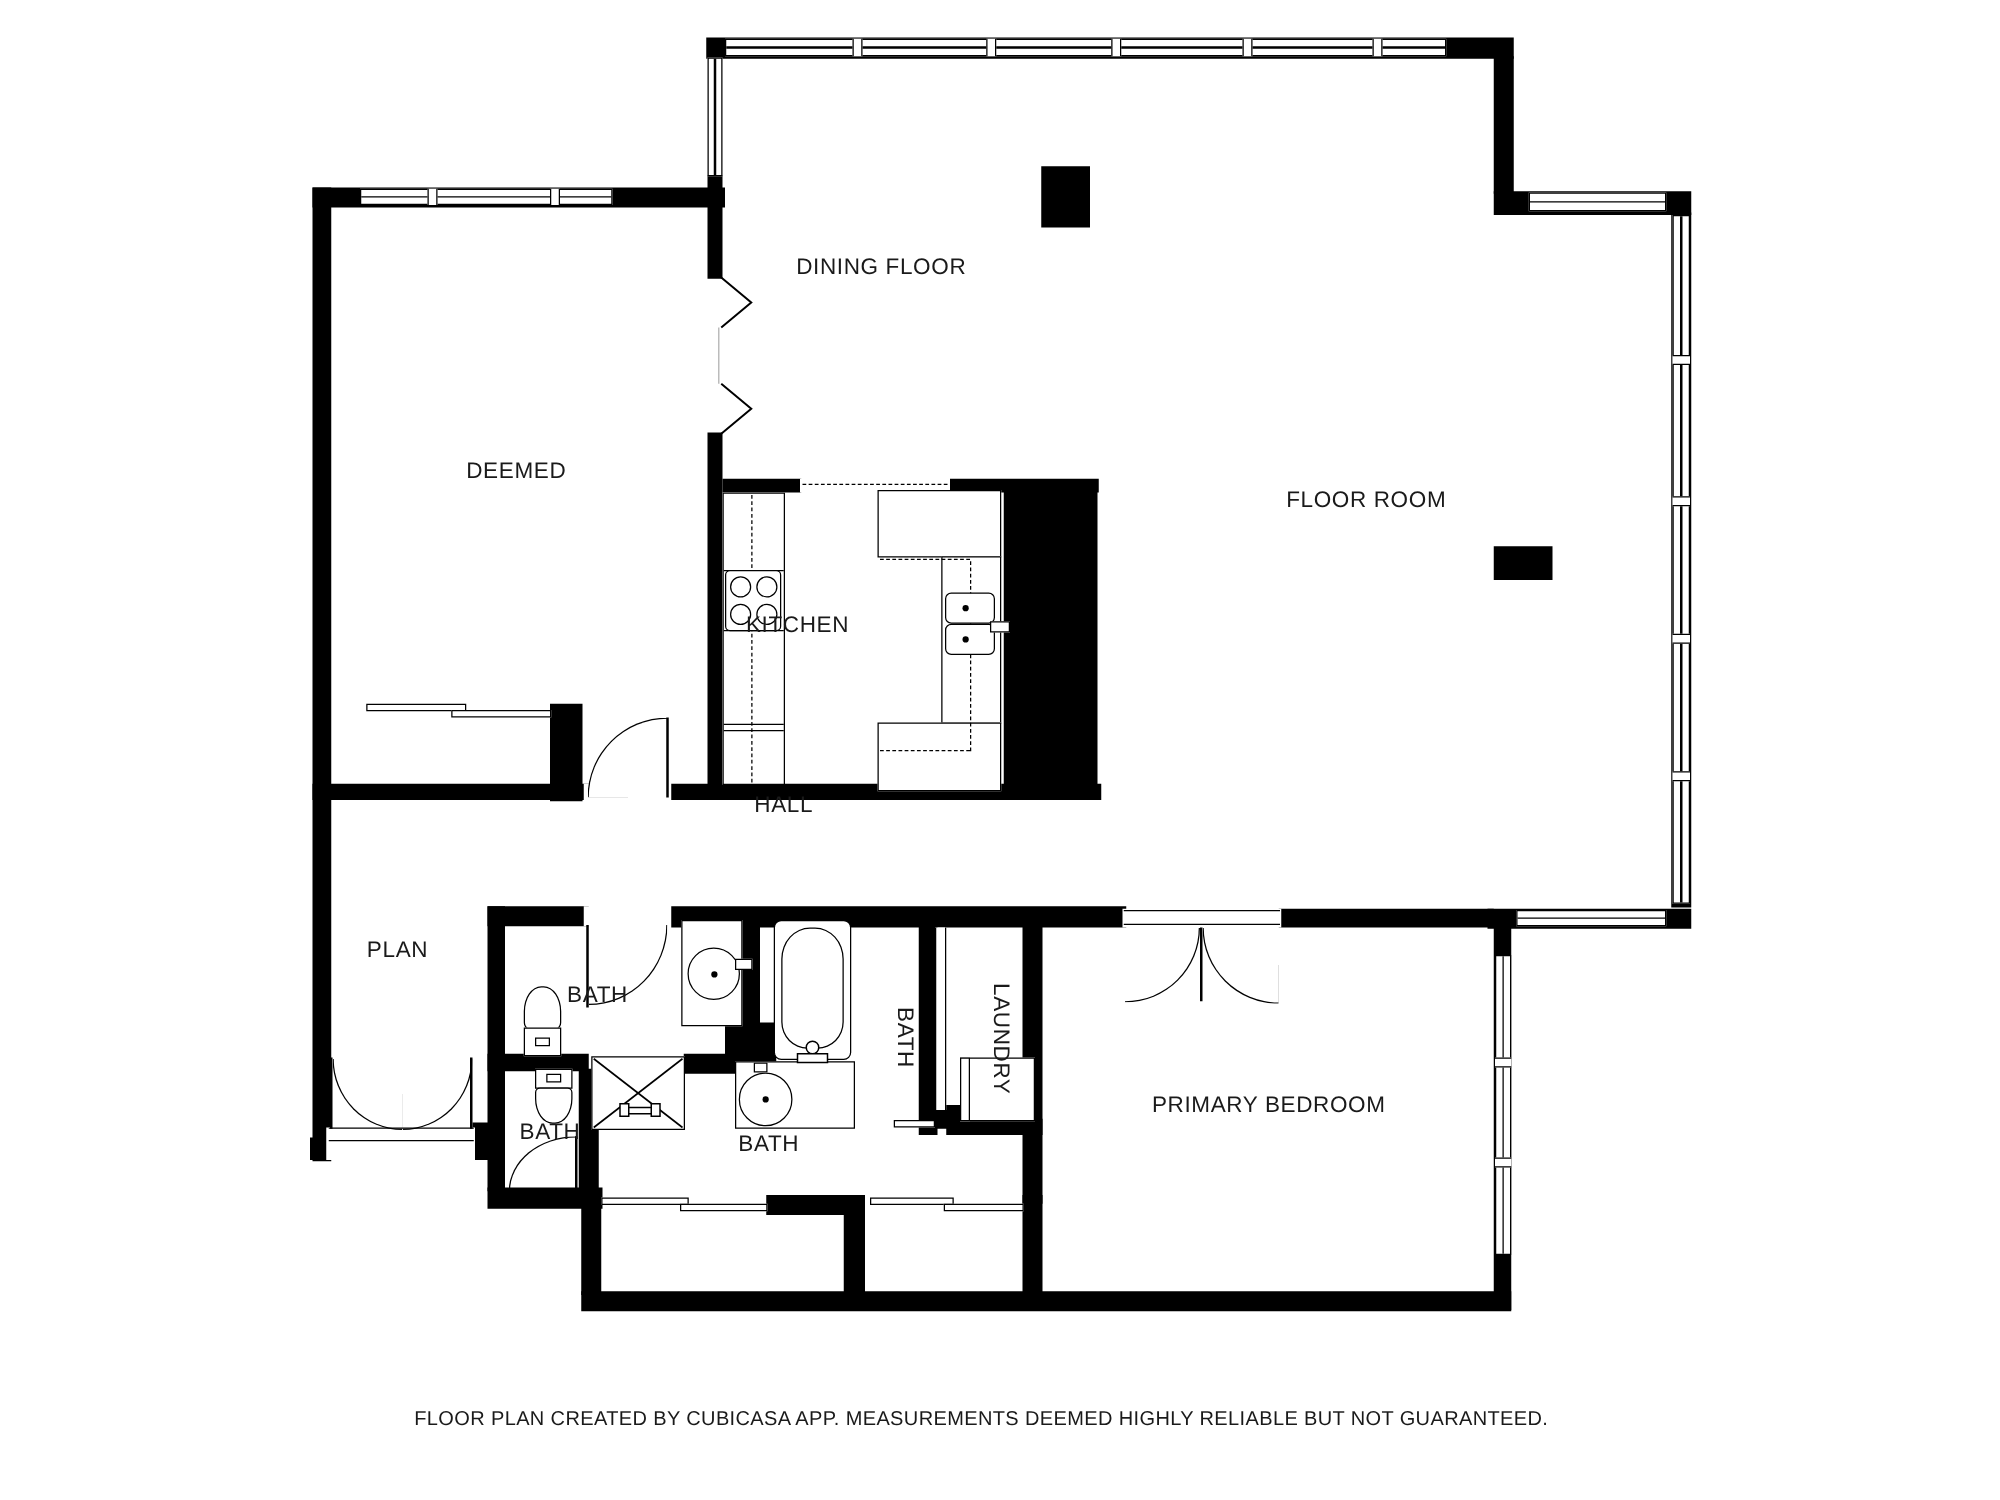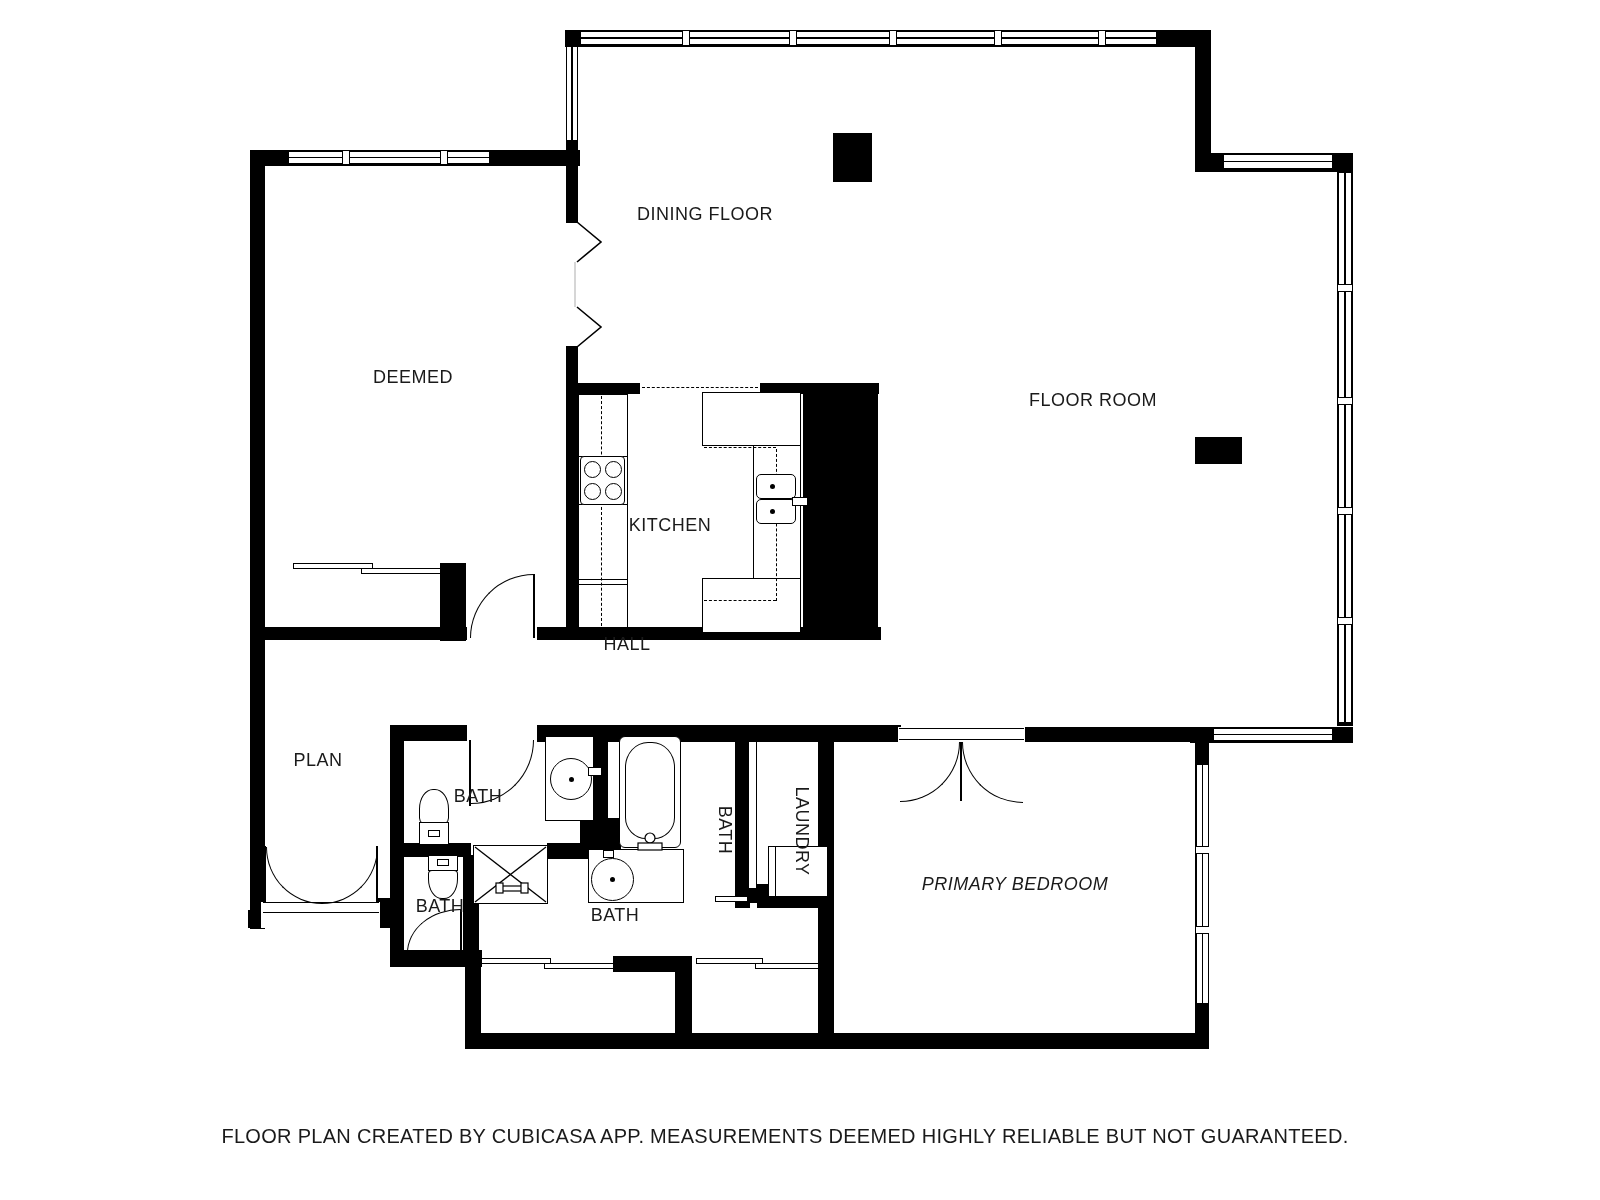--- a/index.html
+++ b/index.html
@@ -20,21 +20,21 @@
   .line{position:absolute;background:#000;}
   .dashv{position:absolute;border-left:1.2px dashed #000;}
   .dashh{position:absolute;border-top:1.2px dashed #000;}
   .arc{position:absolute;box-sizing:border-box;}
   .sill{position:absolute;background:#fff;border-top:1.3px solid #000;border-bottom:1.3px solid #000;box-sizing:border-box;}
   .slider{position:absolute;background:#fff;border:1px solid #000;box-sizing:border-box;height:6px;}
   .label{position:absolute;color:#1a1a1a;font-size:18px;letter-spacing:0.5px;white-space:nowrap;
          transform:translate(-50%,-50%);}
   .label.v{transform:translate(-50%,-50%) rotate(90deg);}
   .disclaimer{position:absolute;left:785px;top:1136px;transform:translate(-50%,-50%);
-              color:#1a1a1a;font-size:20px;letter-spacing:0.3px;white-space:nowrap;}
+              color:#1a1a1a;font-size:16px;letter-spacing:0.3px;white-space:nowrap;}
   svg.overlay{position:absolute;left:0;top:0;pointer-events:none;}
 </style>
 </head>
 <body>
 
 <div id="plan">
 
   <div class="wall" style="left:250px;top:150px;width:330px;height:16px;"></div>
   <div class="wall" style="left:250px;top:150px;width:15px;height:779px;"></div>
   <div class="wall" style="left:565px;top:30px;width:646px;height:17px;"></div>
@@ -199,25 +199,25 @@
     <rect x="496" y="883" width="7" height="10" fill="#fff" stroke="#000" stroke-width="1.2"></rect>
     <rect x="521" y="883" width="7" height="10" fill="#fff" stroke="#000" stroke-width="1.2"></rect>
 
     <circle cx="650" cy="838" r="5" fill="#fff" stroke="#000" stroke-width="1.2"></circle>
     <rect x="638" y="843" width="24" height="7" fill="#fff" stroke="#000" stroke-width="1.2"></rect>
   </svg>
 
   <span class="label" style="left:705px;top:214px;">DINING FLOOR</span>
   <span class="label" style="left:413px;top:377px;">DEEMED</span>
   <span class="label" style="left:1093px;top:400px;">FLOOR ROOM</span>
-  <span class="label" style="left:670px;top:500px;margin-top:25px;">KITCHEN</span>
+  <span class="label" style="left:638px;top:500px;">KITCHEN</span>
   <span class="label" style="left:627px;top:644px;">HALL</span>
   <span class="label" style="left:318px;top:760px;">PLAN</span>
   <span class="label" style="left:478px;top:796px;">BATH</span>
   <span class="label" style="left:440px;top:906px;">BATH</span>
   <span class="label" style="left:615px;top:915px;">BATH</span>
   <span class="label v" style="left:724px;top:830px;">BATH</span>
   <span class="label v" style="left:801px;top:831px;">LAUNDRY</span>
-  <span class="label" style="left:1015px;top:884px;font-style:italic;">PRIMARY BEDROOM</span>
+  <span class="label" style="left:1015px;top:884px;">PRIMARY BEDROOM</span>
 
   <div class="disclaimer">FLOOR PLAN CREATED BY CUBICASA APP. MEASUREMENTS DEEMED HIGHLY RELIABLE BUT NOT GUARANTEED.</div>
 
 </div>
 
 </body></html>

